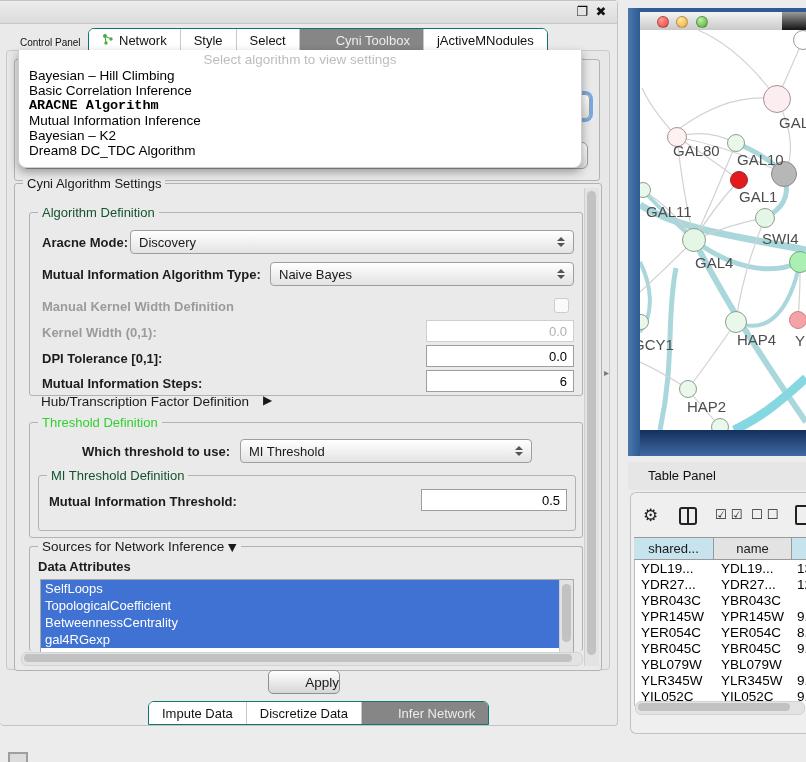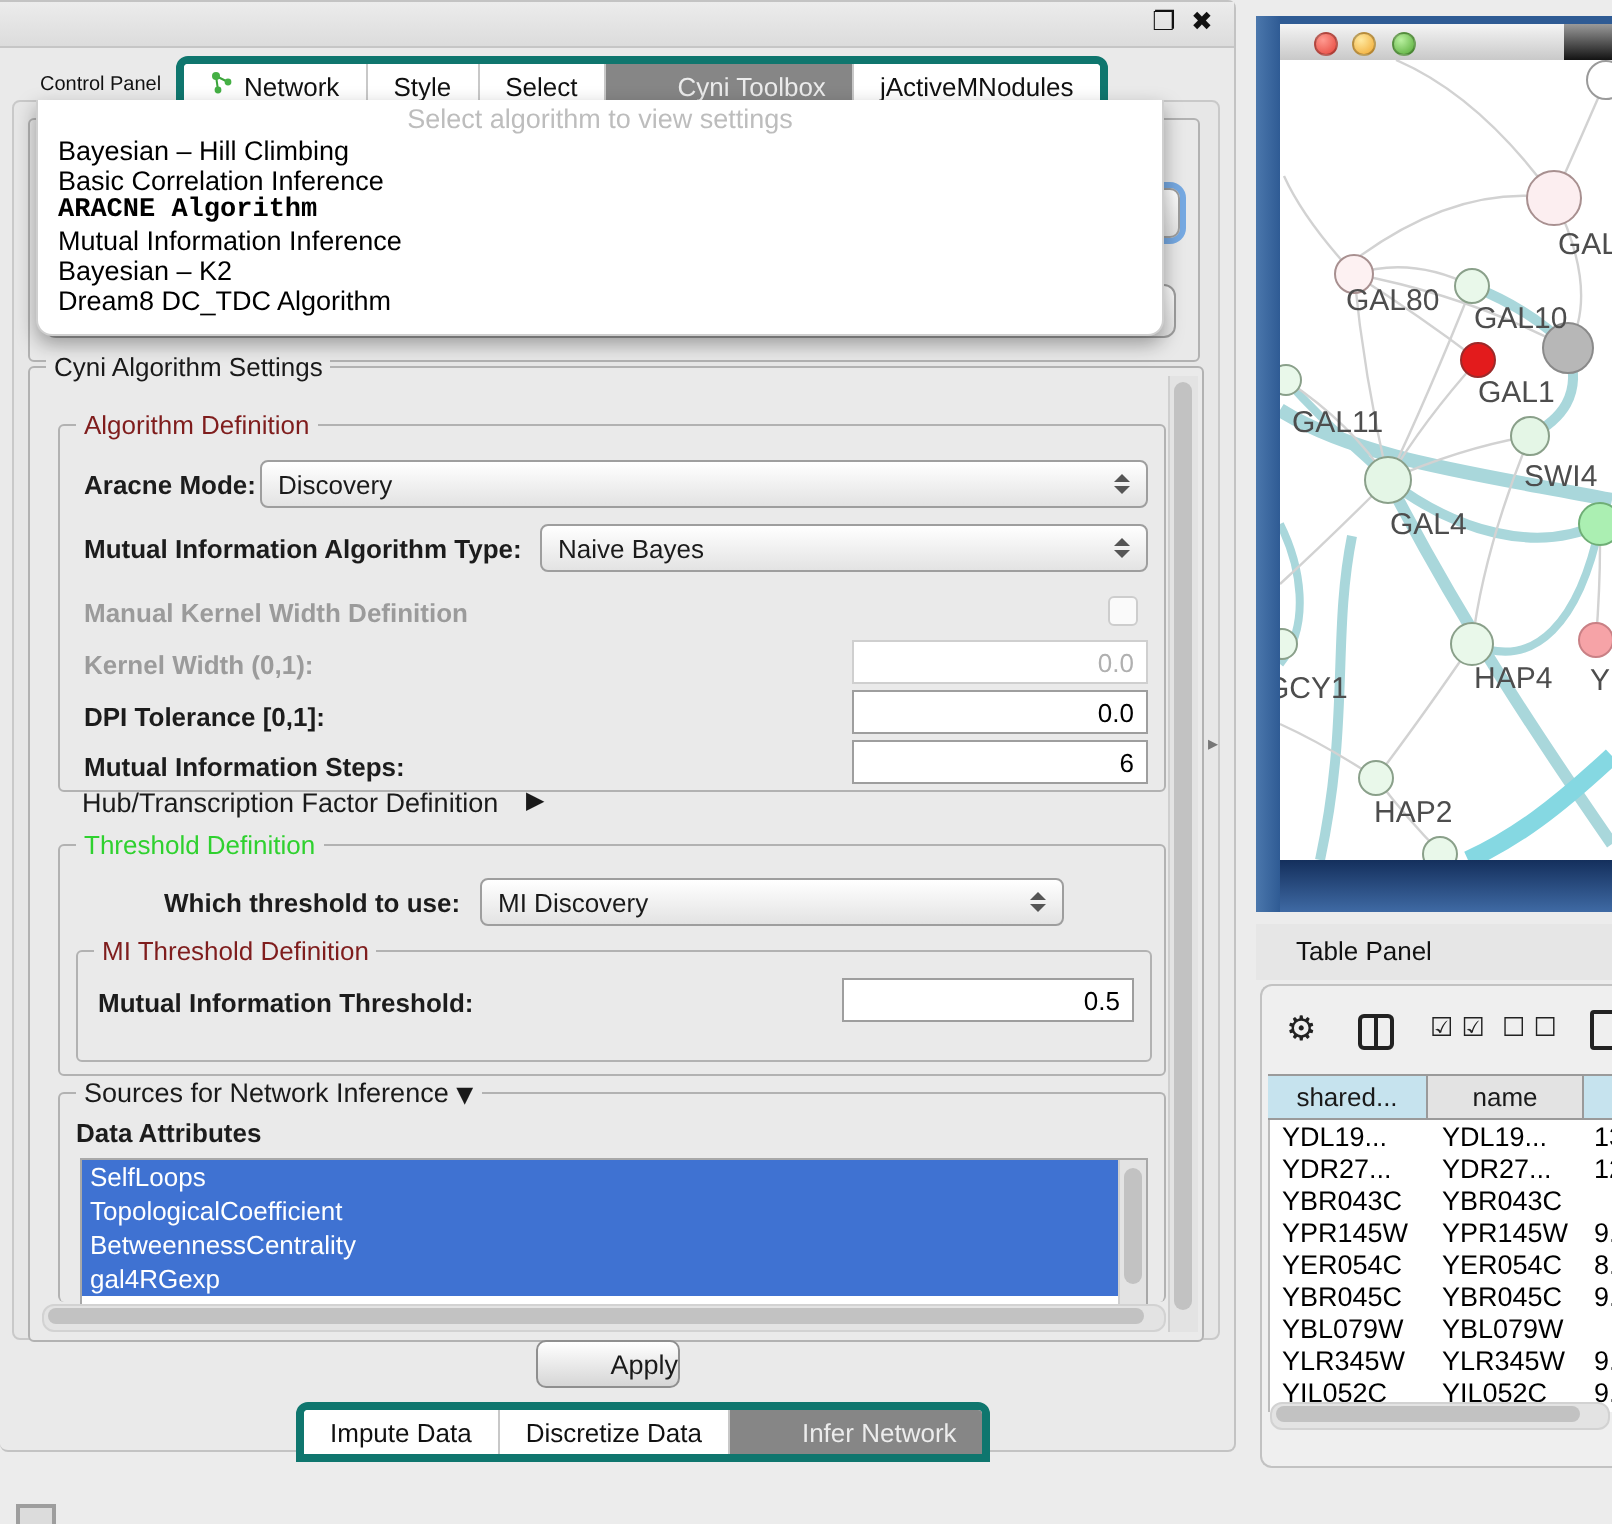--- a/index.html
+++ b/index.html
@@ -9,32 +9,32 @@
   .icon{font-family:"DejaVu Sans",sans-serif;}
 
   
   .cp-window{left:0;top:8;width:618px;height:726px;background:#eaeaea;
              border:1px solid #c3c3c3;border-left:none;border-radius:0 4px 4px 4px;box-sizing:border-box;}
   .cp-titlebar{left:0;top:0;width:617px;height:22px;background:linear-gradient(#ececec,#dcdcdc);
                border-bottom:1px solid #c6c6c6;}
   .cp-title{left:20px;top:4px;font-size:10px;color:#111;margin-top:32px;}
   .wbtn{top:3px;width:16px;height:16px;font-size:13px;line-height:16px;text-align:center;color:#111;cursor:default;}
 
-  .tabbar{display:flex;align-items:stretch;height:22px;background:#fff;border:4px solid #0f766e;
+  .tabbar{display:flex;align-items:stretch;height:22px;background:#fff;border:1px solid #0f766e;
           border-radius:6px 6px 0 0;overflow:hidden;font-size:13px;}
   .tab{display:flex;align-items:center;gap:5px;padding:0 13px;border-right:1px solid #c8c8c8;background:#fff;color:#111;white-space:nowrap;}
   .tab:last-child{border-right:none;}
   .tab.sel{background:#868686;color:#ececec;padding-left:36px;}
 
   .cp-content{left:6px;top:49px;width:604px;height:620px;background:#e7e7e7;
               border:1px solid #c9c9c9;border-radius:4px;box-sizing:border-box;}
 
   .group{border:1px solid #b2b2b2;border-radius:3px;background:#eaeaea;}
   .legend{position:absolute;top:-8px;left:8px;background:#eaeaea;padding:0 4px;font-size:13px;white-space:nowrap;}
-  .legend.blue{color:#7f1d1d;}
+  .legend.blue{color:#14532d;}
   .legend.green{color:#2fd12f;}
   .lbl{font-size:13px;font-weight:bold;color:#1c1c1c;white-space:nowrap;}
   .lbl.dis{color:#9b9b9b;}
   .combo{display:flex;align-items:center;background:linear-gradient(#ffffff,#e3e3e3);
          border:1px solid #9e9e9e;border-radius:4px;font-size:13px;box-sizing:border-box;padding:0 8px;}
   .combo .arrows{margin-left:auto;display:flex;flex-direction:column;gap:2px;align-items:center;}
   .combo .arrows i{width:0;height:0;border-left:4px solid transparent;border-right:4px solid transparent;display:block;}
   .combo .arrows i.up{border-bottom:4px solid #555;}
   .combo .arrows i.dn{border-top:4px solid #555;}
   .inp{background:#fff;border:1px solid #9e9e9e;font-size:13px;text-align:right;box-sizing:border-box;
@@ -180,21 +180,21 @@
       </div>
 
       <span class="abs" style="left:26px;top:210px;font-size:13.5px;">Hub/Transcription Factor Definition</span>
       <span class="abs icon" style="left:248px;top:209px;font-size:12px;">▶</span>
 
       <div class="abs group" style="left:14px;top:238px;width:552px;height:114px;">
         <span class="legend green">Threshold Definition</span>
 
         <span class="abs lbl" style="left:52px;top:21px;">Which threshold to use:</span>
         <div class="abs combo" style="left:210px;top:16px;width:292px;height:24px;">
-          <span>MI Discovery</span>
+          <span>MI Threshold</span>
           <span class="arrows">
               <i class="up"></i>
               <i class="dn"></i>
             </span>
         </div>
 
         <div class="abs group" style="left:8px;top:52px;width:536px;height:54px;">
           <span class="legend blue">MI Threshold Definition</span>
           <span class="abs lbl" style="left:10px;top:18px;">Mutual Information Threshold:</span>
           <input class="abs inp" style="left: 382px; top: 13px; width: 146px; height: 22px;" readonly="" value="0.5">

